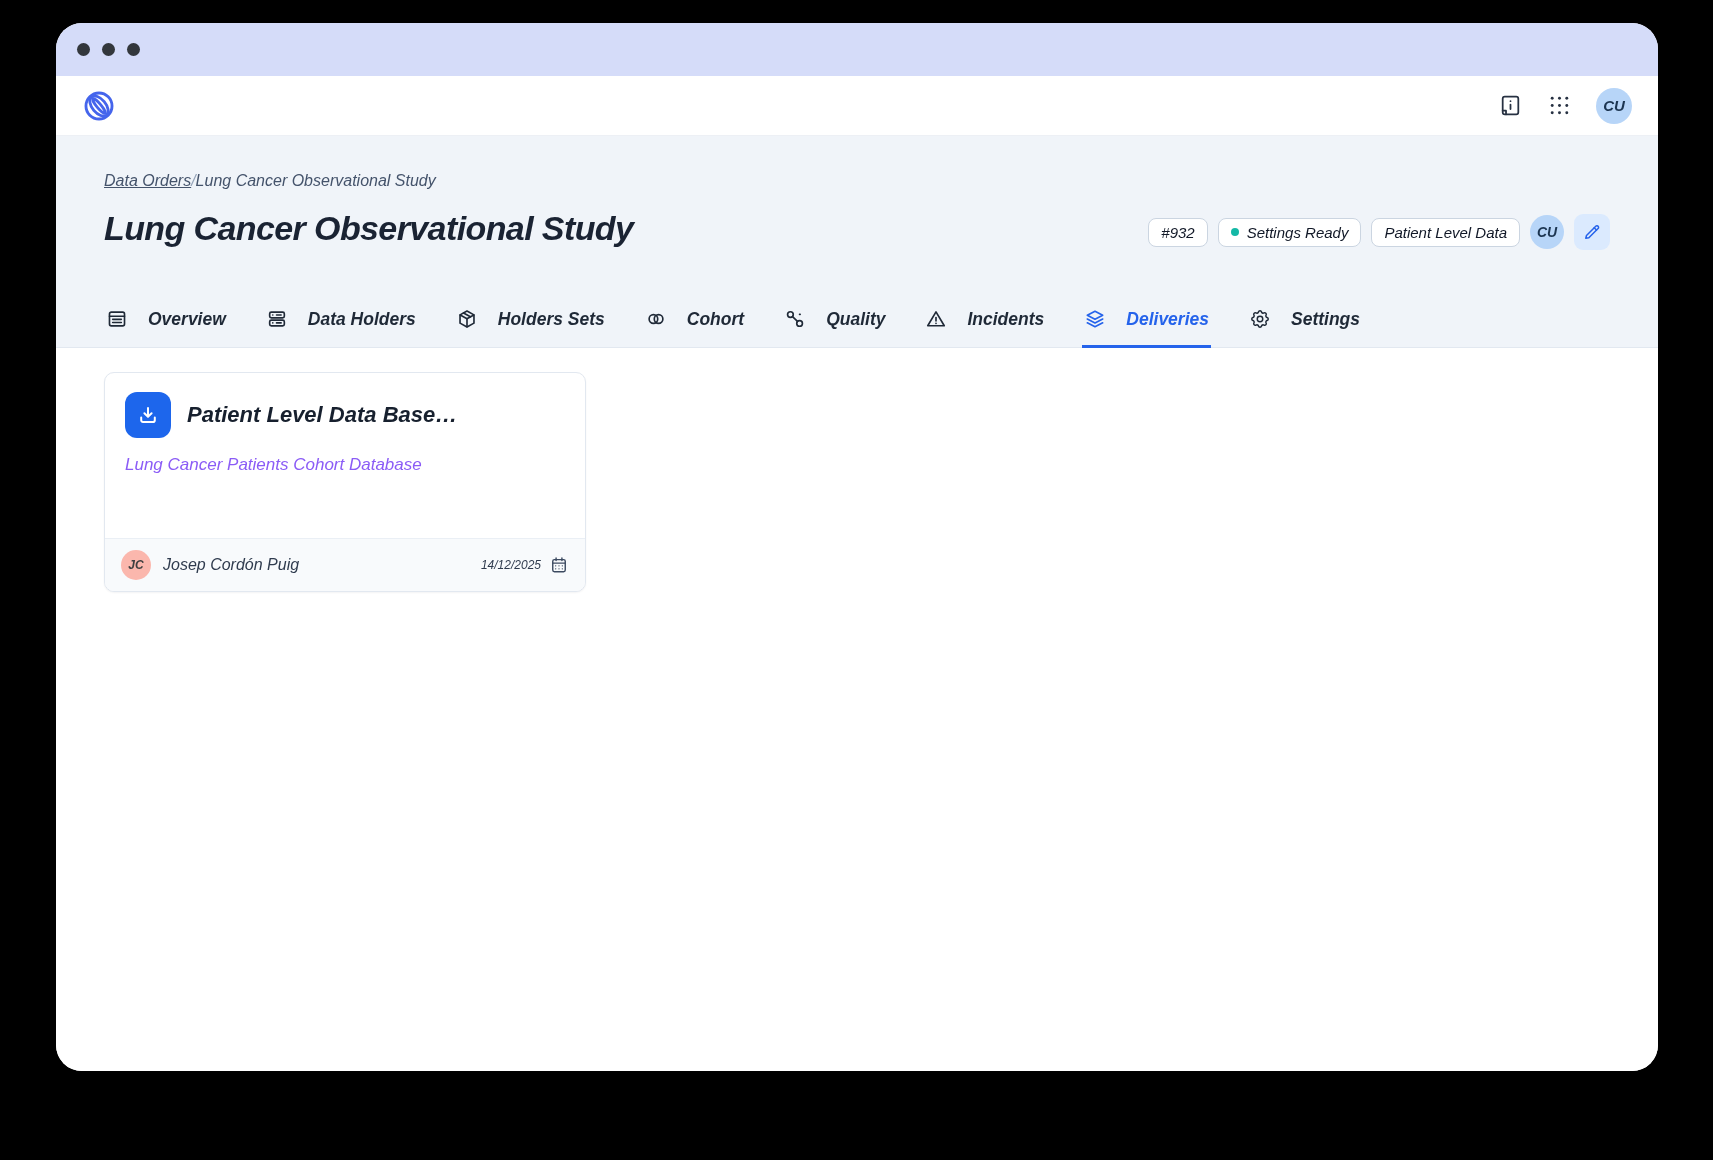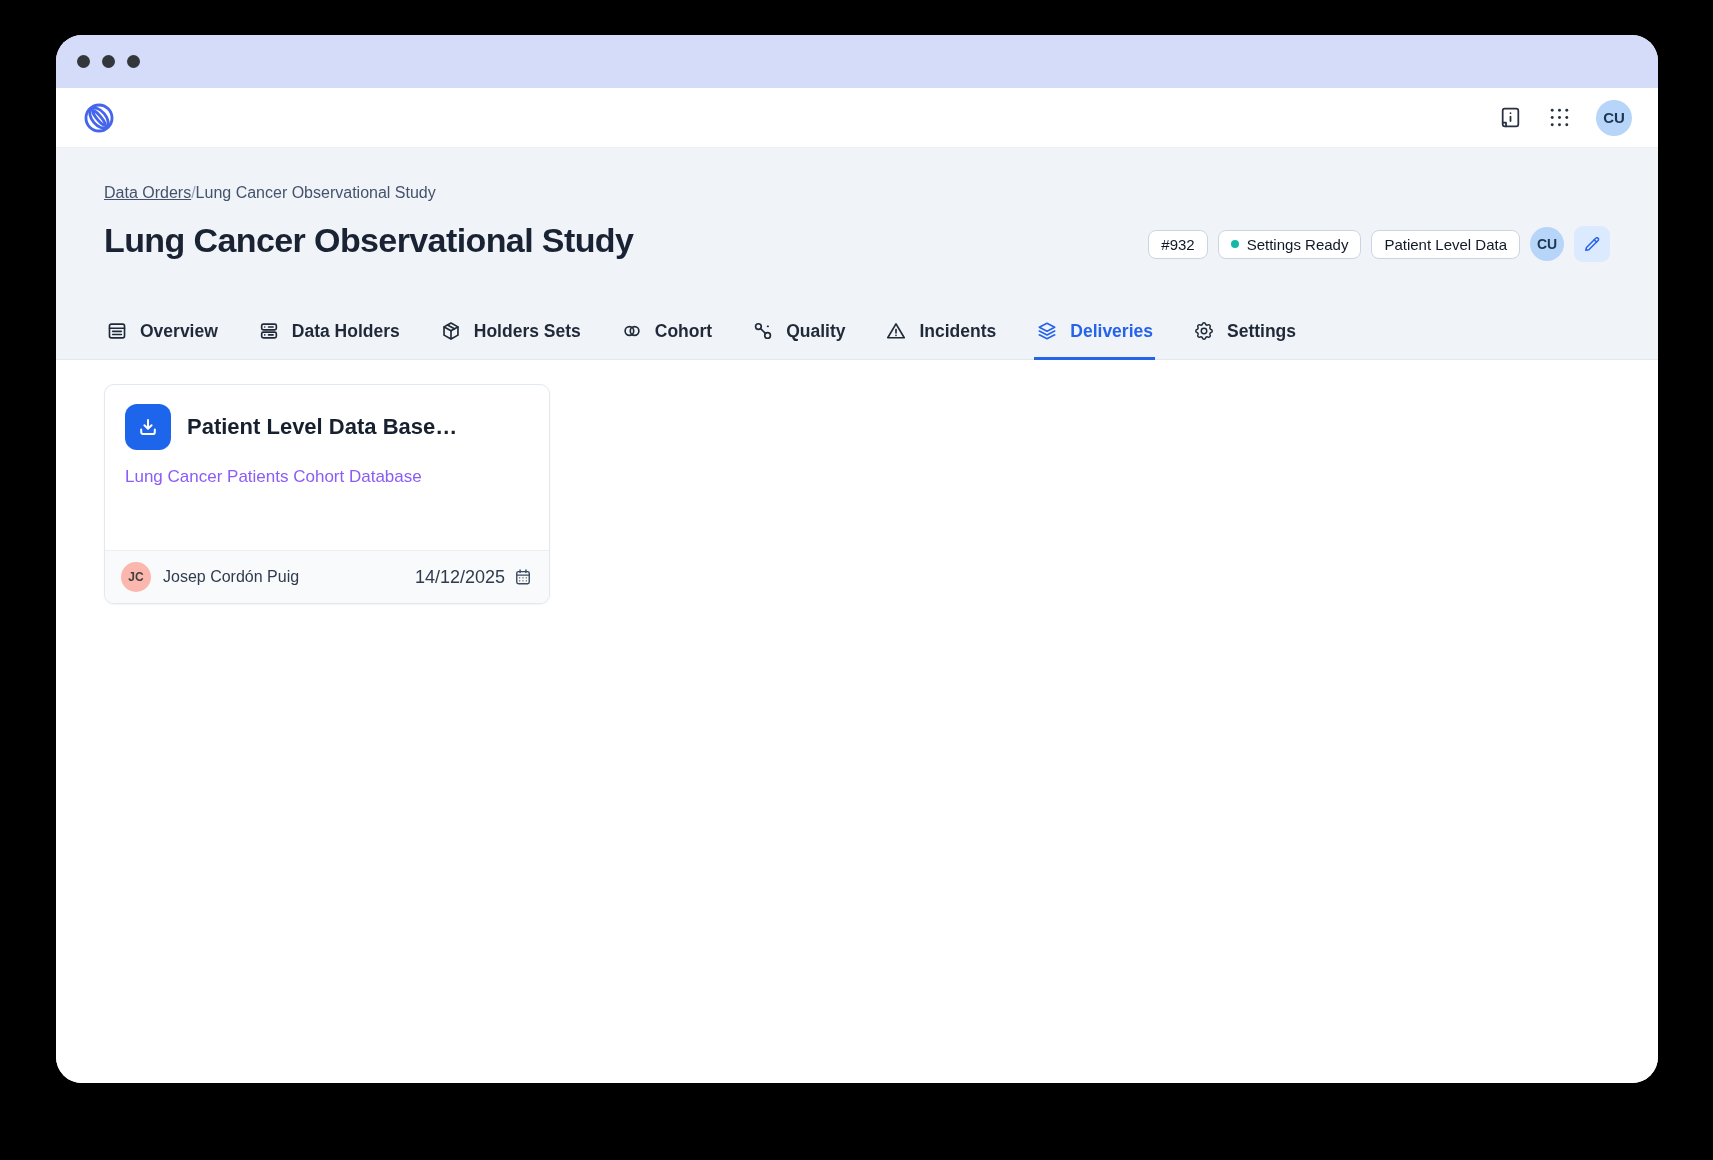--- a/index.html
+++ b/index.html
@@ -2,23 +2,23 @@
 <html style="--accent: #2563eb; --titlebar: #d5dcf9; --status-dot: #14b8a6; --download-tile: #1d66ec; --cu-avatar-bg: #b7d5f8; --jc-avatar-bg: #fbb7ad;"><head>
 <meta charset="utf-8">
 <style>
   * { box-sizing: border-box; }
   html,body { margin:0; padding:0; }
   body {
     width:1713px; height:1160px; background:#000;
     font-family:"Liberation Sans", sans-serif; overflow:hidden; position:relative;
   }
   .window {
-    position:absolute; left:56px; top:35px; width:1602px; height:1048px;
+    position:absolute; left:56px; top:23px; width:1602px; height:1048px;
     background:#fff; border-radius:26px; overflow:hidden;
-    display:flex; flex-direction:column;
+    display:flex; flex-direction:column;font-style:italic;
   }
   .titlebar {
     height:53px; flex:none; background:var(--titlebar,#d5dcf9);
     display:flex; align-items:center; padding:0 21px; gap:12px;
   }
   .tl-dot { width:13px; height:13px; border-radius:50%; background:#33373c; }
 
   .appbar {
     height:60px; flex:none; background:#fff; display:flex; align-items:center;
     padding:0 26px; border-bottom:1px solid #edf0f5;
@@ -54,30 +54,30 @@
     width:36px; height:36px; border-radius:9px; background:#dbeafe; border:none;
     display:flex; align-items:center; justify-content:center; cursor:pointer;
   }
   .editbtn svg { width:20px; height:20px; color:var(--accent,#2563eb); }
 
   .tabs {
     display:flex; gap:36px; margin:56px -48px 0; padding:0 48px;
     border-bottom:1px solid #e2e8f0;
   }
   .tab {
-    display:flex; align-items:flex-end; gap:12px; padding:2px 2px 15px;
+    display:flex; align-items:flex-end; gap:20px; padding:2px 2px 15px;
     font-size:17.5px; font-weight:bold; color:#1f2937;
     border-bottom:3px solid transparent; margin-bottom:-1px; cursor:pointer; white-space:nowrap;
   }
   .tab svg { width:22px; height:22px; flex:none; }
   .tab.active { color:var(--accent,#2563eb); border-bottom-color:var(--accent,#2563eb); }
 
   .content { background:#fff; flex:1; padding:24px 48px; }
   .card {
-    width:446px; height:220px; background:#fff; border:1px solid #e2e8f0;
+    width:482px; height:220px; background:#fff; border:1px solid #e2e8f0;
     border-radius:10px; box-shadow:0 1px 2px rgba(15,23,42,.05);
     display:flex; flex-direction:column; overflow:hidden; cursor:pointer;
   }
   .card-main { padding:19px 20px 0; flex:1; }
   .card-head { display:flex; align-items:center; gap:16px; }
   .dl-tile {
     width:46px; height:46px; border-radius:12px; flex:none;
     background:var(--download-tile,#1d66ec);
     display:flex; align-items:center; justify-content:center;
   }
@@ -91,21 +91,21 @@
     background:#f8fafc; border-top:1px solid #eaeff5; padding:11px 16px;
     display:flex; align-items:center; gap:12px; flex:none;
   }
   .jc-avatar {
     width:30px; height:30px; border-radius:50%; flex:none;
     background:var(--jc-avatar-bg,#fbb7ad); color:#404040;
     font-size:12px; font-weight:bold;
     display:flex; align-items:center; justify-content:center;
   }
   .owner-name { font-size:16px; color:#2f3b4e; }
-  .card-date { margin-left:auto; display:flex; align-items:center; gap:8px; font-size:18px; color:#2f3b4e; }
+  .card-date { margin-left:auto; display:flex; align-items:center; gap:8px; font-size:12px; color:#2f3b4e; }
   .card-date svg { width:20px; height:20px; color:#3c4a60; }
 </style>
 </head>
 <body>
 
 <div class="window">
 
   <div class="titlebar">
     <span class="tl-dot"></span>
     <span class="tl-dot"></span>

